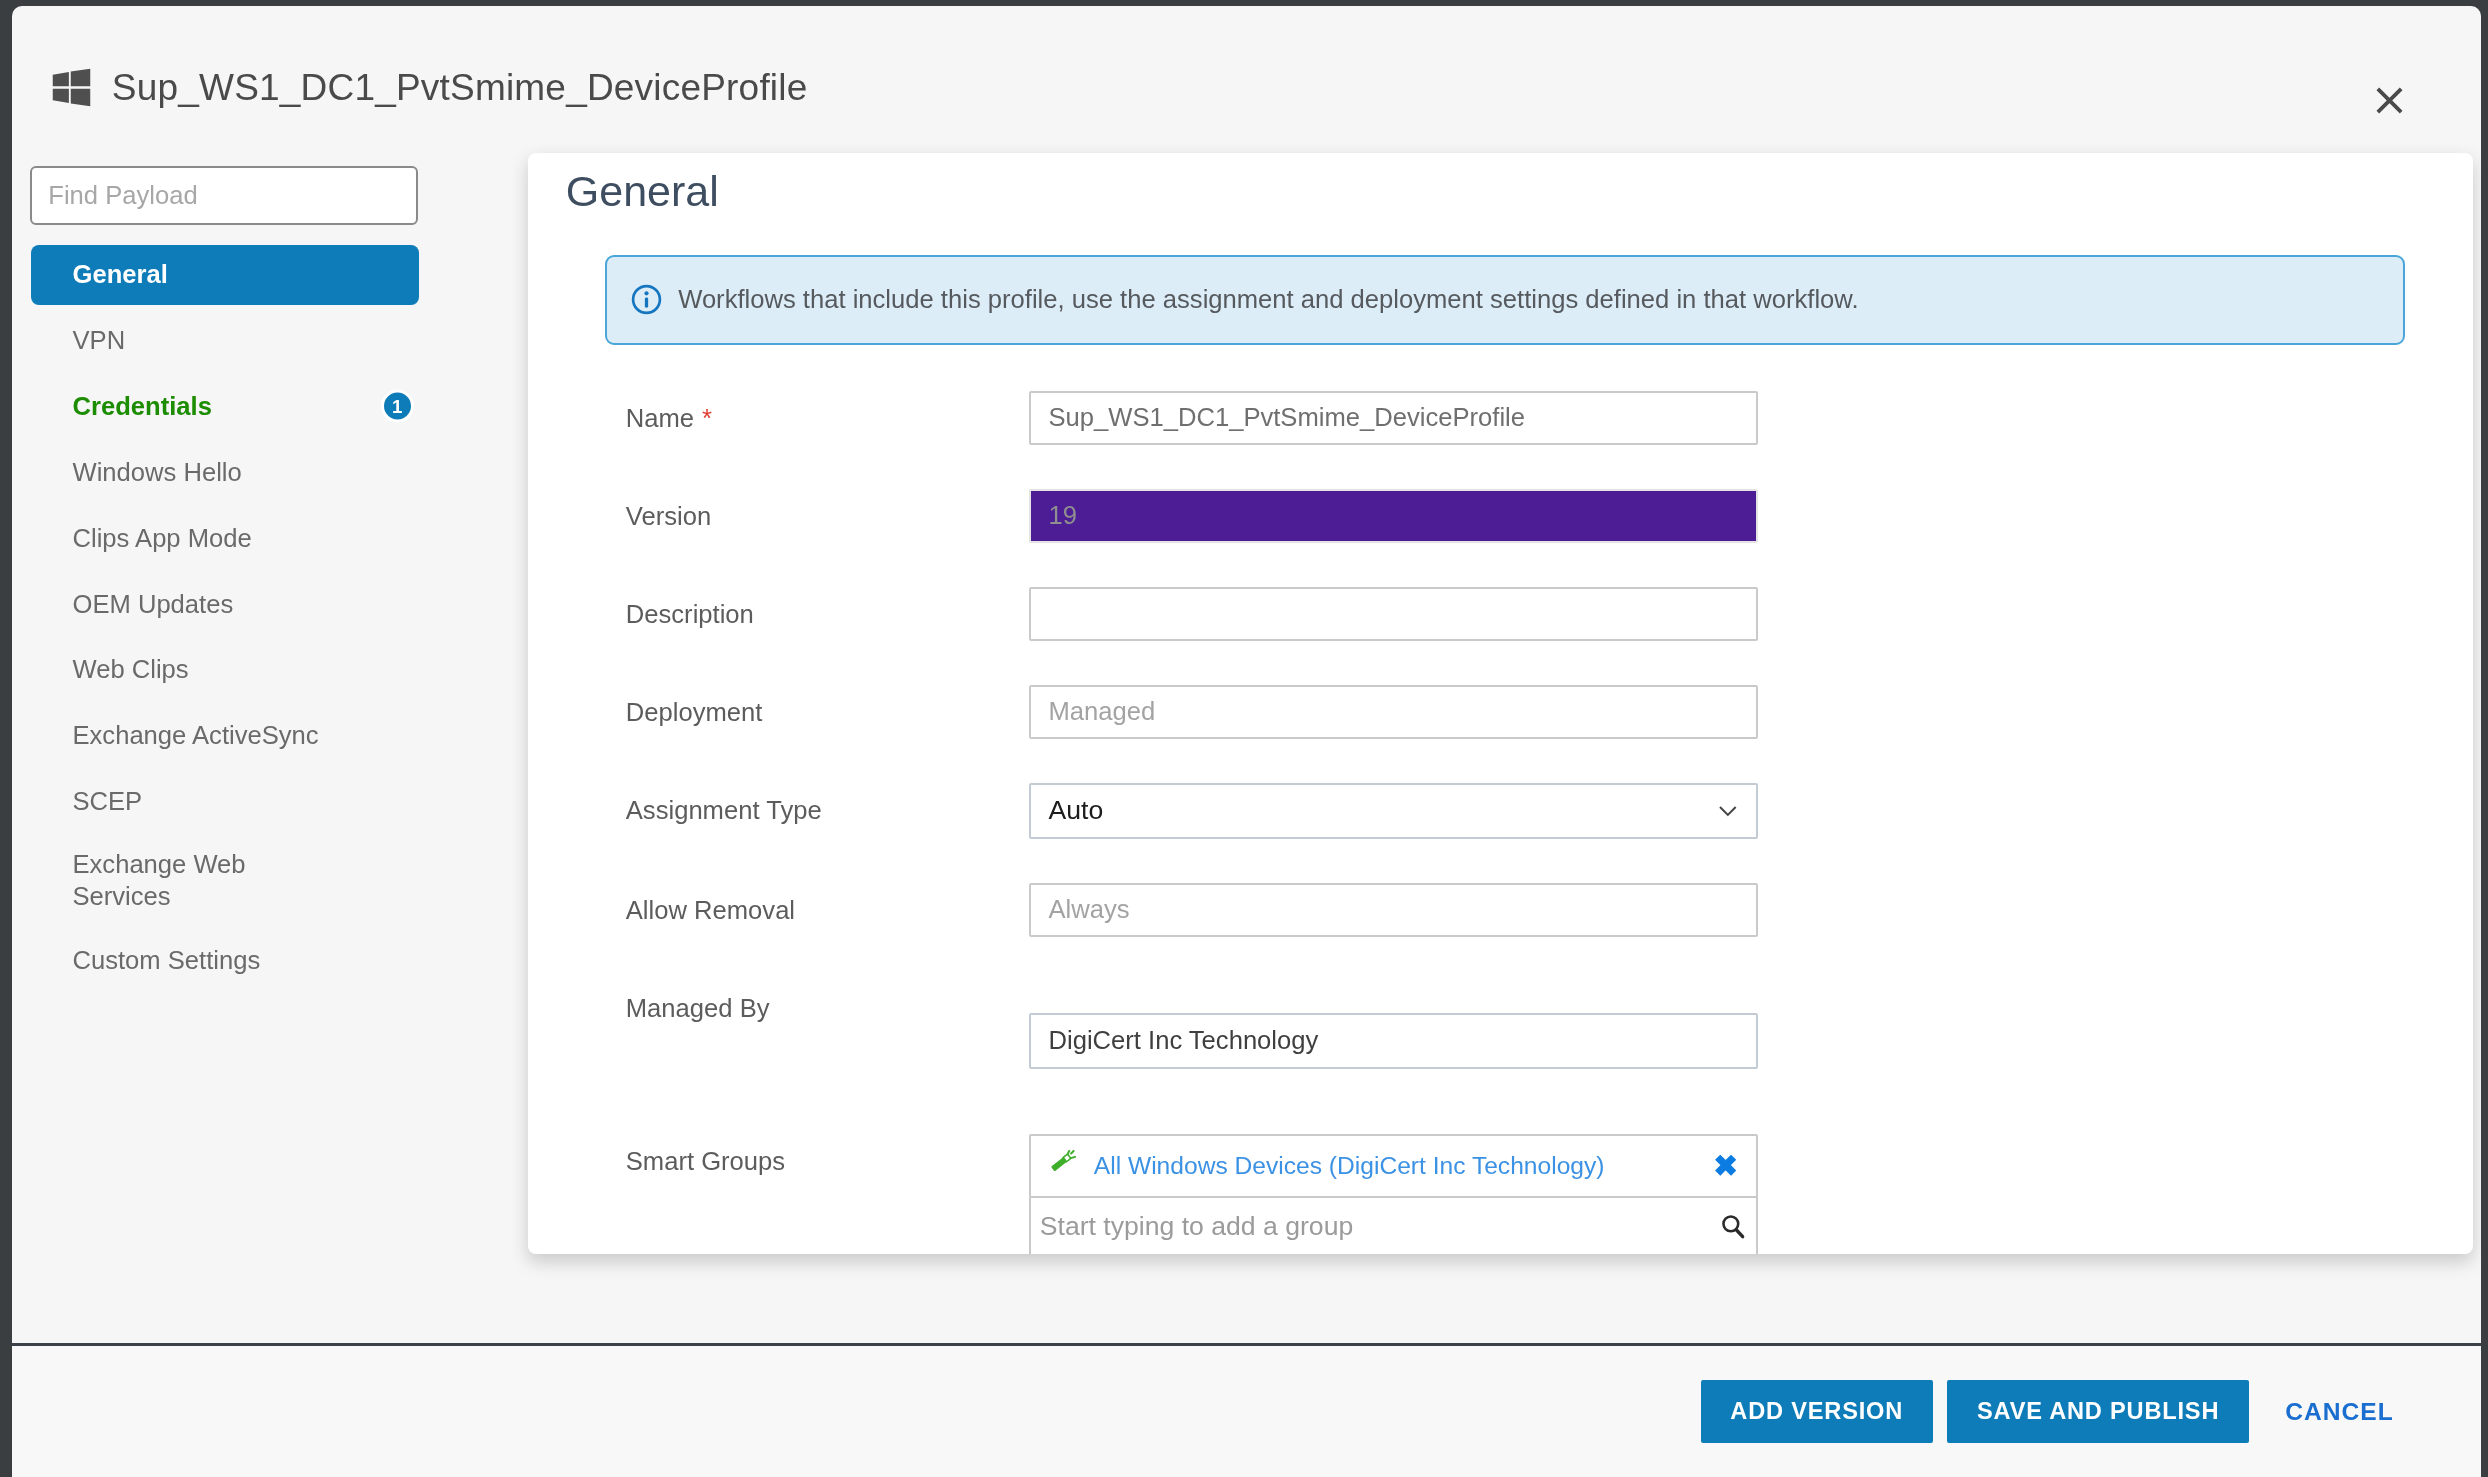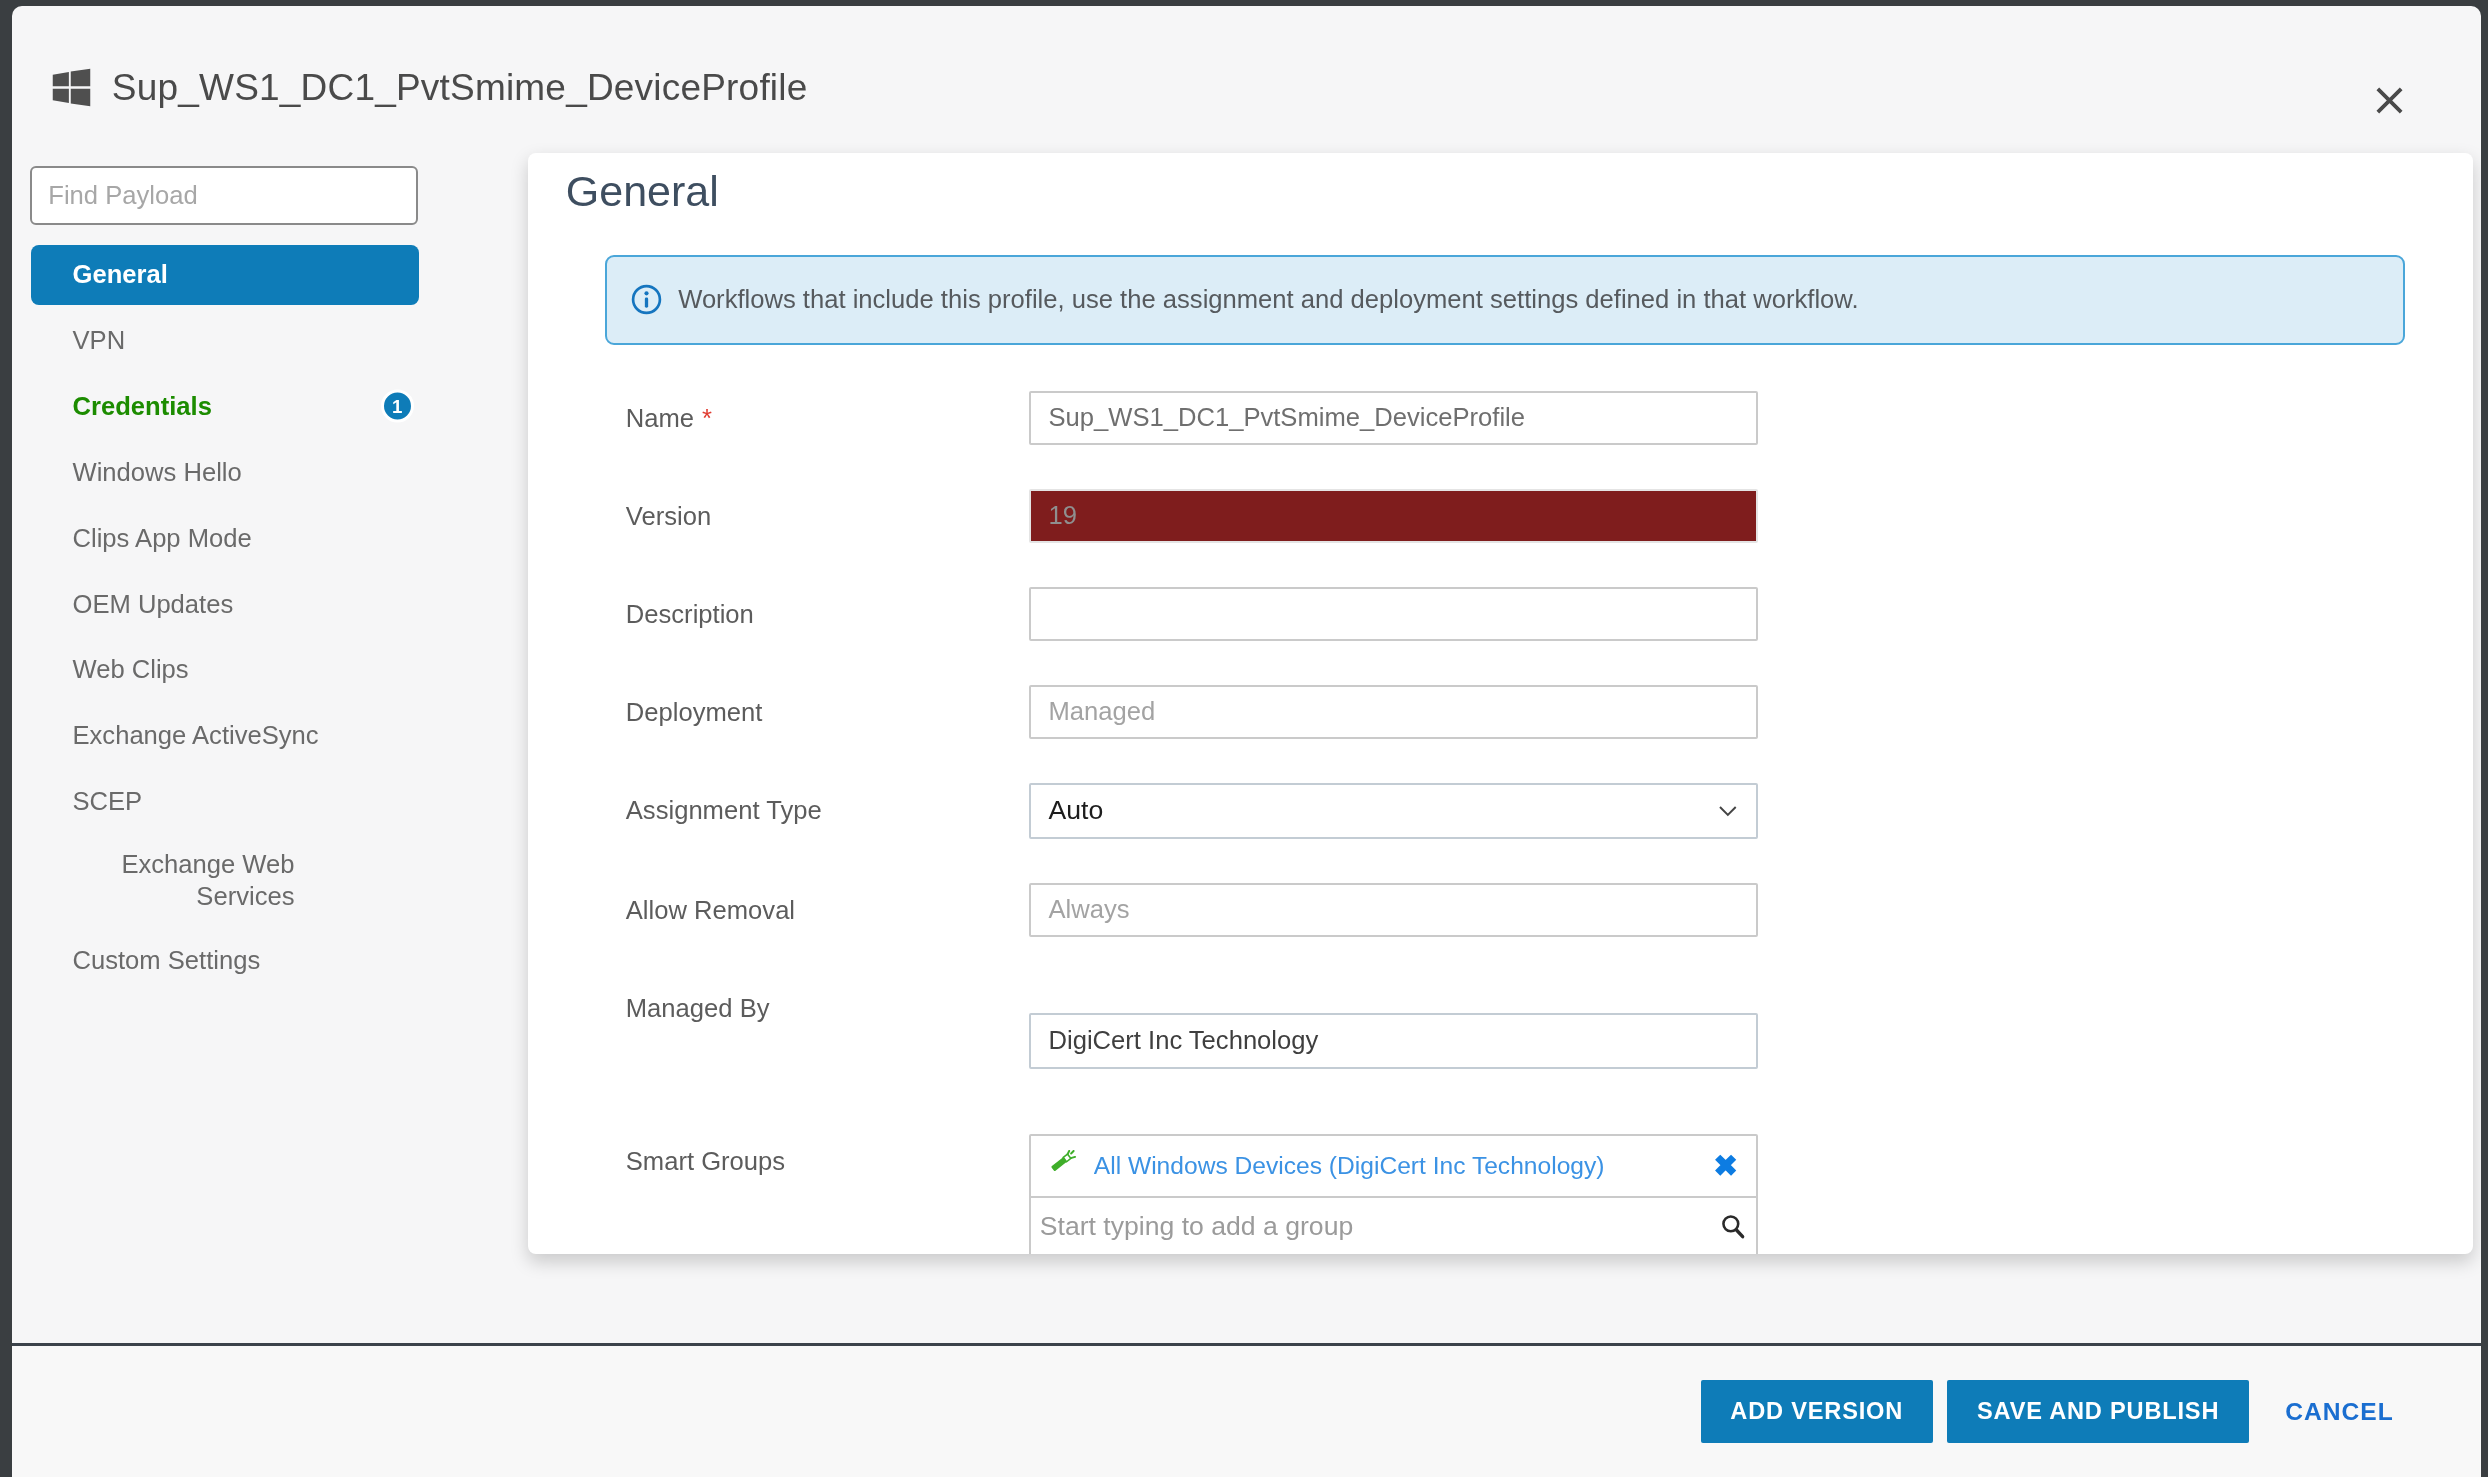--- a/index.html
+++ b/index.html
@@ -27,21 +27,21 @@
   }
   .payload-search::placeholder { color:#a7a7a7; }
   .nav-list { margin-top:19.7px; display:flex; flex-direction:column; gap:5.9px; list-style:none; }
   .nav-item {
     position:relative; margin-left:19.7px; width:388px; min-height:60px;
     display:flex; align-items:center; padding-left:41px; padding-right:45px;
     font-size:25.6px; color:#6a6a6a; cursor:pointer; border-radius:7.9px;
   }
   .nav-item.selected { background:#0e7cb8; color:#fff; font-weight:600; }
   .nav-item.accent-green { color:#1c8c00; font-weight:600; }
-  .nav-item.two-line { min-height:87px; line-height:1.25;text-align:right; }
+  .nav-item.two-line { min-height:87px; line-height:1.25; }
   .nav-item.two-line .nav-label { max-width:222px; }
   .nav-badge {
     position:absolute; right:5.9px; top:50%; transform:translateY(-50%);
     width:33px; height:33px; border-radius:50%; background:#0e7cb8; border:3px solid #fff;
     color:#fff; font-size:18.7px; font-weight:700; display:flex; align-items:center; justify-content:center;
   }
   
   .panel {
     position:absolute; left:516px; top:147px; width:1945px; height:1101px;
     background:#fff; border-radius:7.9px; box-shadow:0 7.9px 17.7px rgba(0,0,0,0.18);
@@ -56,21 +56,21 @@
   .info-banner-text { font-size:25.6px; color:#565a5e; }
   .form { margin-top:46px; }
   .form-row { display:flex; margin-left:98px; margin-bottom:44px; }
   .form-label { width:403px; flex-shrink:0; font-size:25.6px; color:#5c5c5c; line-height:54px; }
   .req-star { color:#e03c31; margin-left:7.9px; font-size:25.6px; }
   .txt-input {
     width:729px; height:54px; border:2px solid #cacaca; border-radius:2px; background:#fff;
     font-family:inherit; font-size:25.6px; color:#6f6f6f; padding:0 17.7px;
   }
   .txt-input::placeholder { color:#a3a3a3; }
-  .txt-input.readonly { background:#7f1d1d; border-color:#e4e4e4; color:#8f8f8f; }
+  .txt-input.readonly { background:#4c1d95; border-color:#e4e4e4; color:#8f8f8f; }
   .select-box {
     width:729px; height:56px; border:2px solid #c3ccd4; border-radius:2px; background:#fff;
     display:flex; align-items:center; justify-content:space-between; padding:0 17.7px; cursor:pointer;
   }
   .select-value { font-size:26.6px; color:#1d1d1d; }
   .txt-input.managed { border-color:#c3ccd4; color:#3f3f3f; height:56px;margin-top:32px; }
   .row-smart-groups { margin-top:65px; align-items:flex-start; }
   .sg-box { width:729px; border:2px solid #cacaca; border-radius:2px; background:#fff; }
   .sg-row1 { height:62px; border-bottom:2px solid #cacaca; display:flex; align-items:center; padding:0 17.7px; gap:13.8px;justify-content:space-between; }
   .sg-link { flex:1; font-size:24.6px; color:#3b92e4; cursor:pointer; white-space:nowrap; overflow:hidden; }

